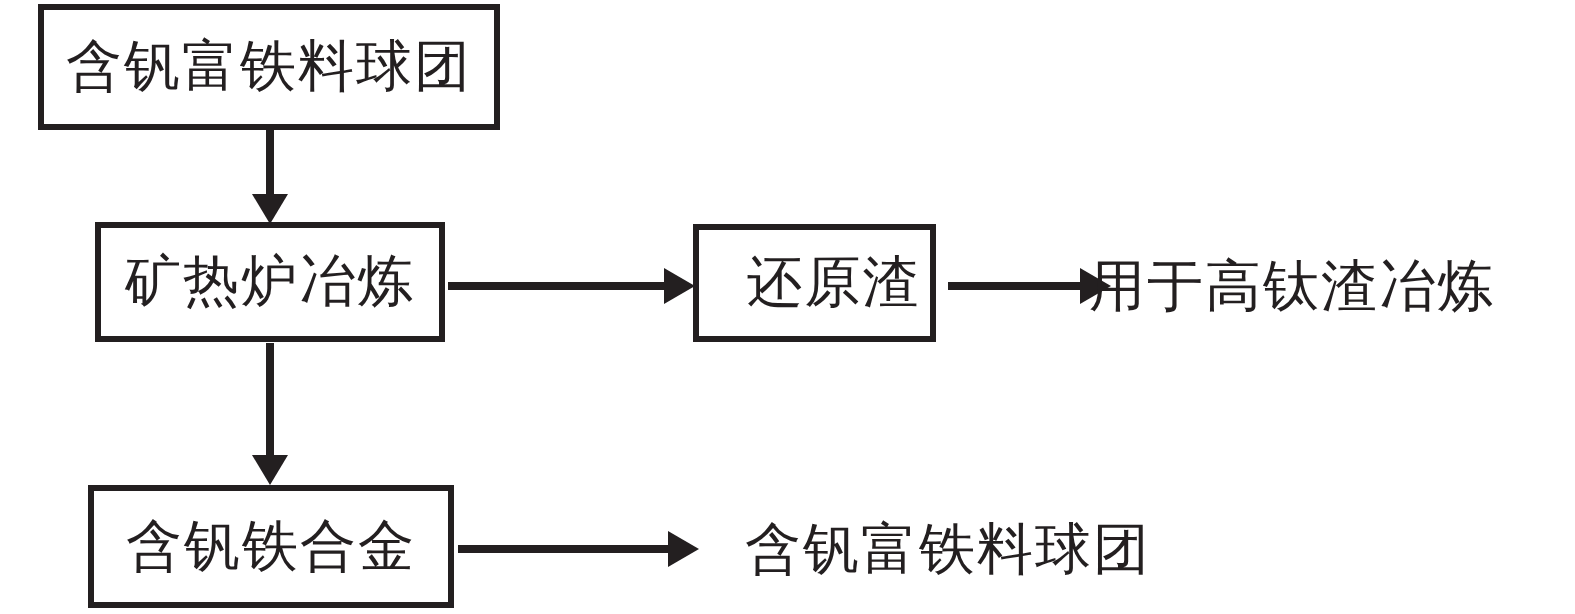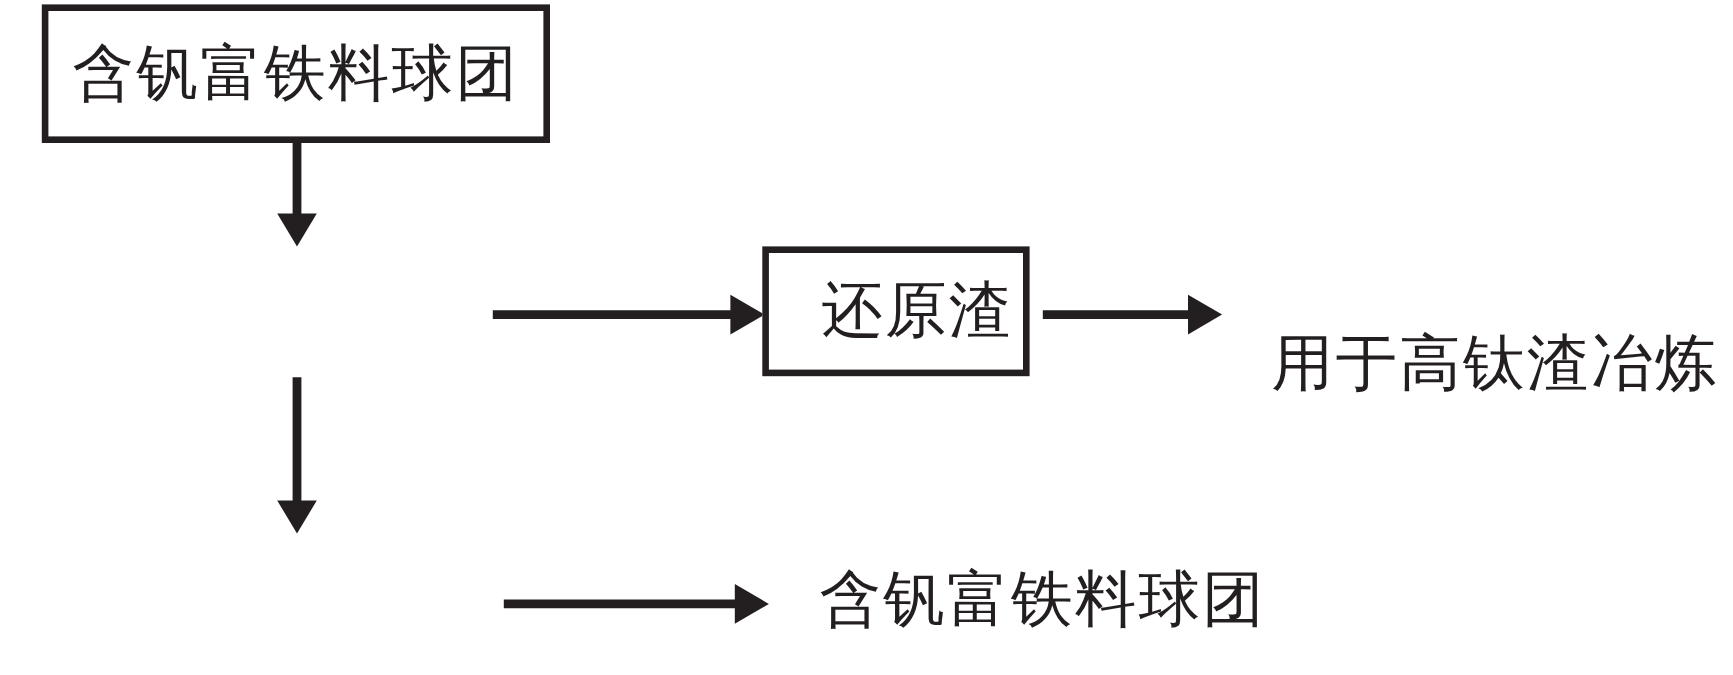--- a/index.html
+++ b/index.html
@@ -3,21 +3,21 @@
 <meta charset="utf-8">
 <style>
   :root { --ink: #231f20; --paper: #ffffff; }
   html, body { margin: 0; padding: 0; background: var(--paper); }
   .stage {
     position: relative;
     width: 1575px;
     height: 614px;
     background: var(--paper);
     overflow: hidden;
-    font-family: Liberation Mono, monospace;
+    font-family: Liberation Serif, serif;
     color: var(--ink);
   }
   .arrows {
     position: absolute;
     left: 0; top: 0;
     width: 1575px; height: 614px;
   }
   .arrows line { stroke: var(--ink); stroke-width: 8; }
   .arrows polygon { fill: var(--ink); }
   .box {
@@ -65,23 +65,29 @@
     <g>
       <line x1="458" y1="549" x2="670" y2="549"></line>
       <polygon points="668,531 668,567 699,549"></polygon>
     </g>
   </svg>
 
   <div class="box" style="left:38px; top:4px; width:462px; height:126px;">
     <span>含钒富铁料球团</span>
   </div>
 
+  <div class="box" style="left:95px; top:222px; width:350px; height:120px;">
+    <span>矿热炉冶炼</span>
+  </div>
 
   <div class="box" style="left:693px; top:224px; width:243px; height:118px;padding-left:38px;">
     <span>还原渣</span>
   </div>
 
+  <div class="box" style="left:88px; top:485px; width:366px; height:123px;">
+    <span>含钒铁合金</span>
+  </div>
 
-  <div class="floating-label" style="left:1156px; top:255px;margin-top:48px;">用于高钛渣冶炼</div>
+  <div class="floating-label" style="left:1089px; top:255px;">用于高钛渣冶炼</div>
 
   <div class="floating-label" style="left:745px; top:518px;">含钒富铁料球团</div>
 
 </div>
 
 </body></html>

